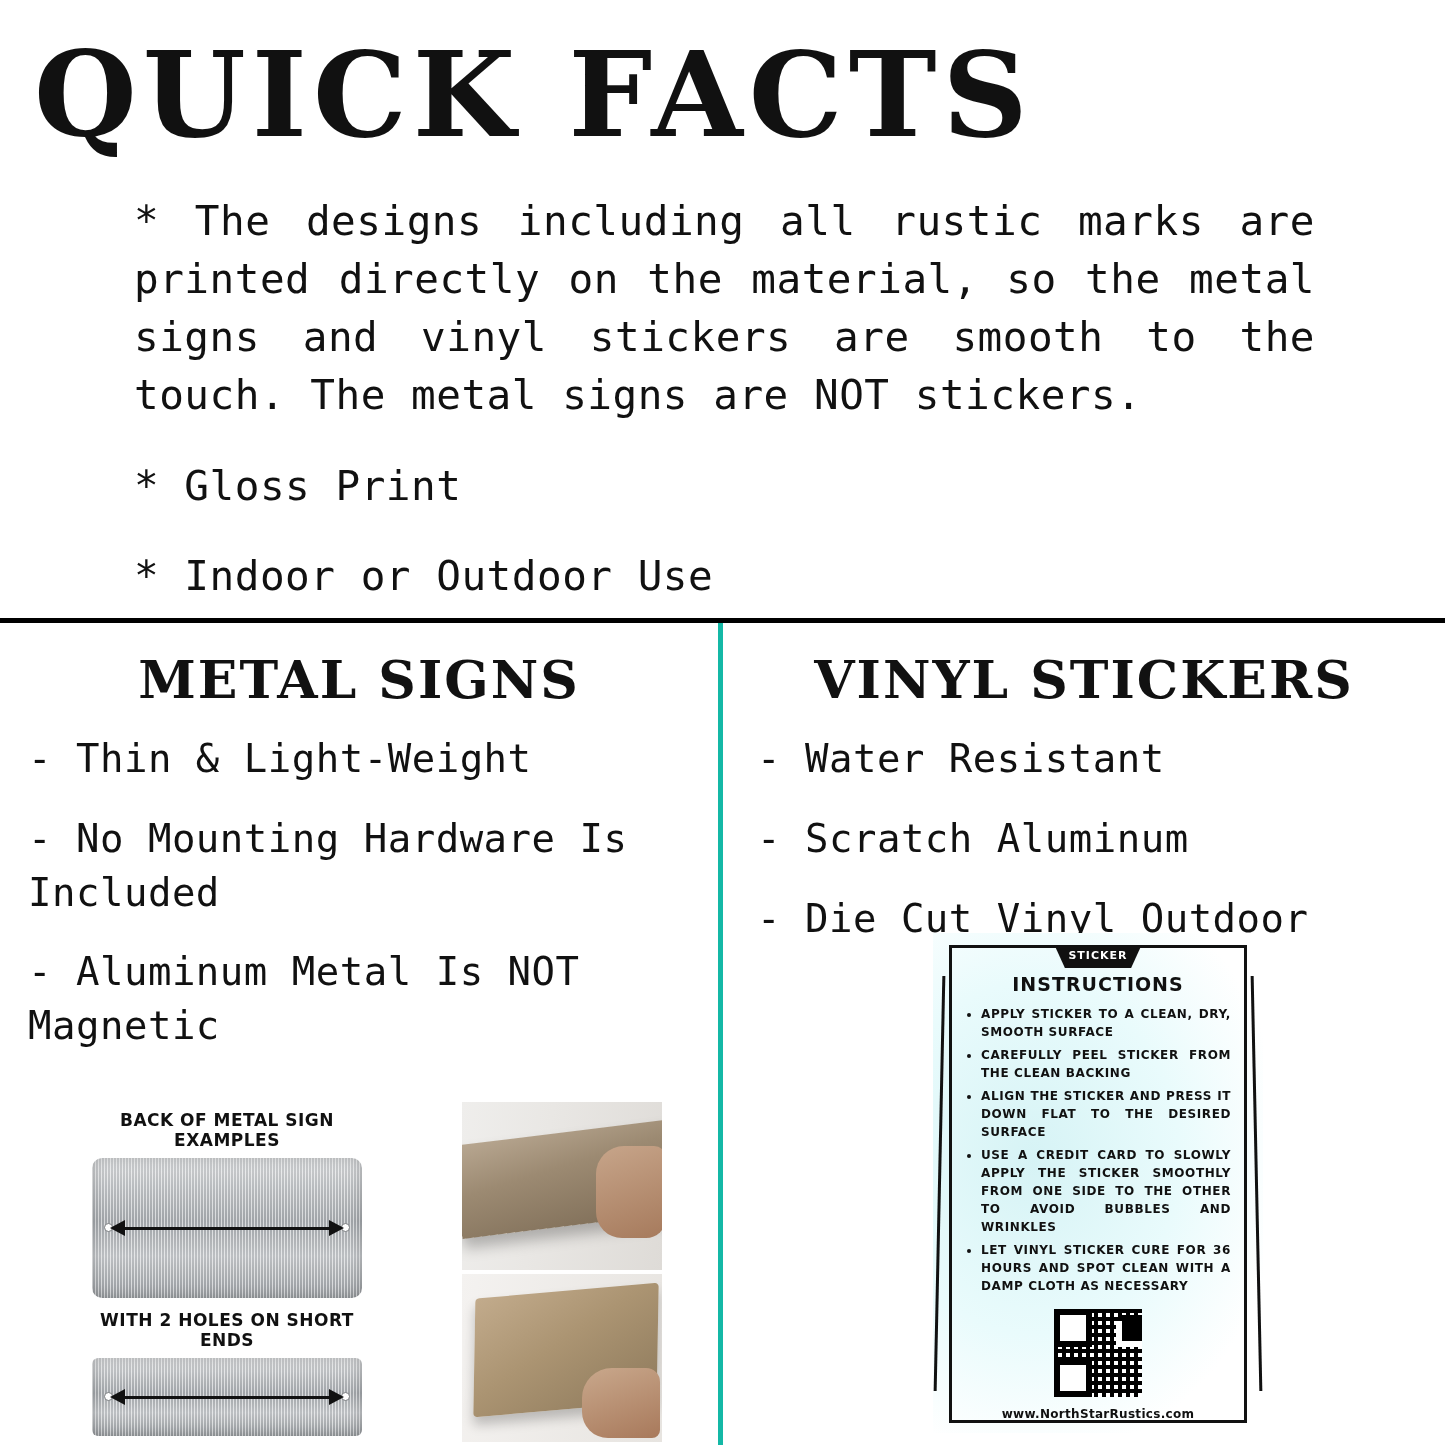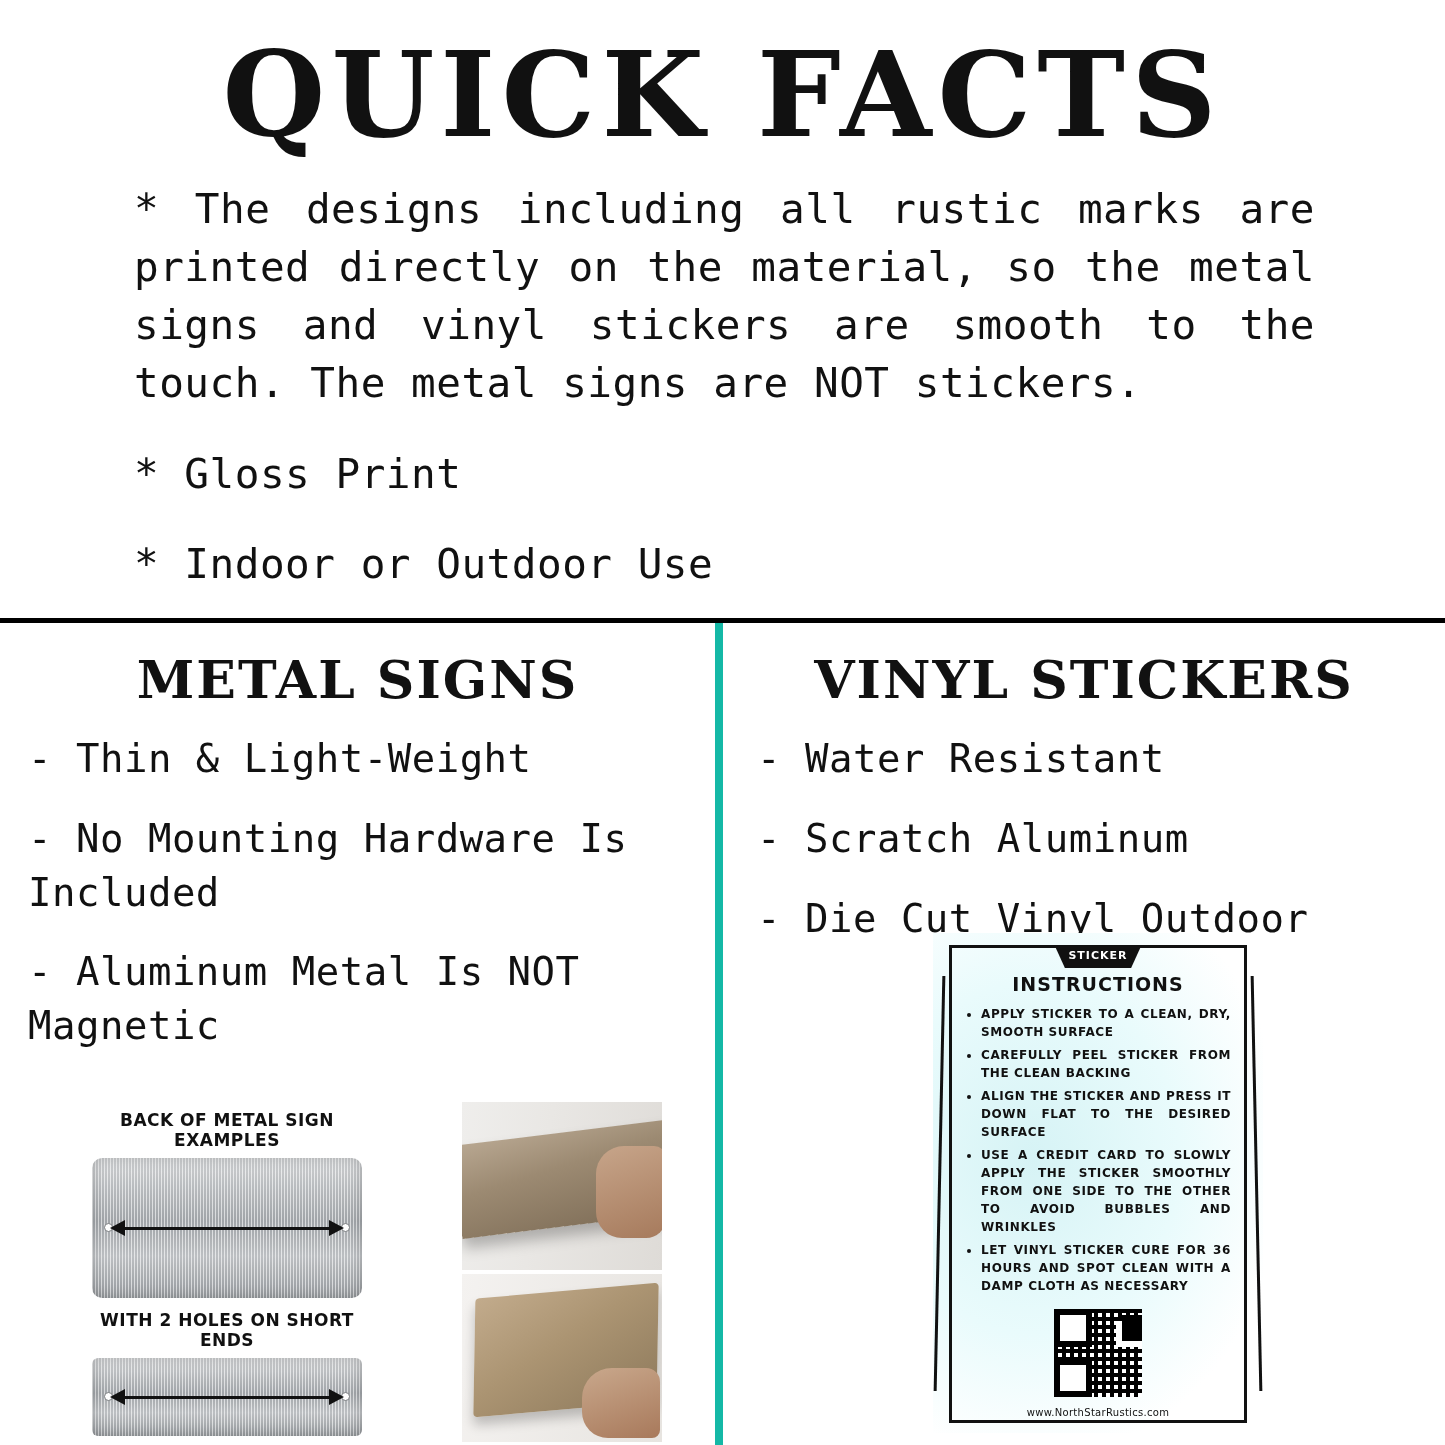--- a/index.html
+++ b/index.html
@@ -26,23 +26,22 @@
     height: 623px;
     border-bottom: 5px solid #000;
     padding: 18px 34px 0 34px;
     position: relative;
   }
   .title {
     font-family: "DejaVu Serif", serif;
     font-weight: bold;
     font-size: 118px;
     letter-spacing: 6px;
-    text-align: center;
     line-height: 1.2;
-    margin: 6px 0 14px 0;
+    margin: 6px 0 26px 0;
     white-space: nowrap;
   }
   .facts {
     padding: 0 96px 0 100px;
   }
   .fact-main {
     font-size: 41px;
     line-height: 1.42;
     letter-spacing: 0.5px;
     text-align: justify;
@@ -59,21 +58,21 @@
   
   .bottom {
     flex: 1;
     display: flex;
     position: relative;
   }
   .col {
     position: relative;
     padding: 14px 22px 0 22px;
   }
-  .col-left { width: 723px; border-right: 8px solid #14b8a6; }
+  .col-left { width: 723px; border-right: 5px solid #14b8a6; }
   .col-right { width: 722px; }
   .col-title {
     font-family: "DejaVu Serif", serif;
     font-weight: bold;
     font-size: 52px;
     letter-spacing: 2px;
     text-align: center;
     margin: 12px 0 22px 0;
     white-space: nowrap;
   }
@@ -299,22 +298,22 @@
     content: "";
     position: absolute;
     width: 26px; height: 26px;
     border: 6px solid #000;
     background: #fff;
   }
   .qr::before { left: 0; top: 0; box-shadow: 62px 0 0 -6px #000, 56px 6px 0 -6px #fff; }
   .qr::after { left: 0; bottom: 0; }
   .sticker-url {
     font-family: "DejaVu Sans", sans-serif;
-    font-weight: normal;
-    font-size: 10px;
+    font-weight: bold;
+    font-size: 12px;
     text-align: center;
     letter-spacing: 0.3px;
   }
 </style>
 </head>
 <body>
 
 <div class="page">
 
   <div class="top">

